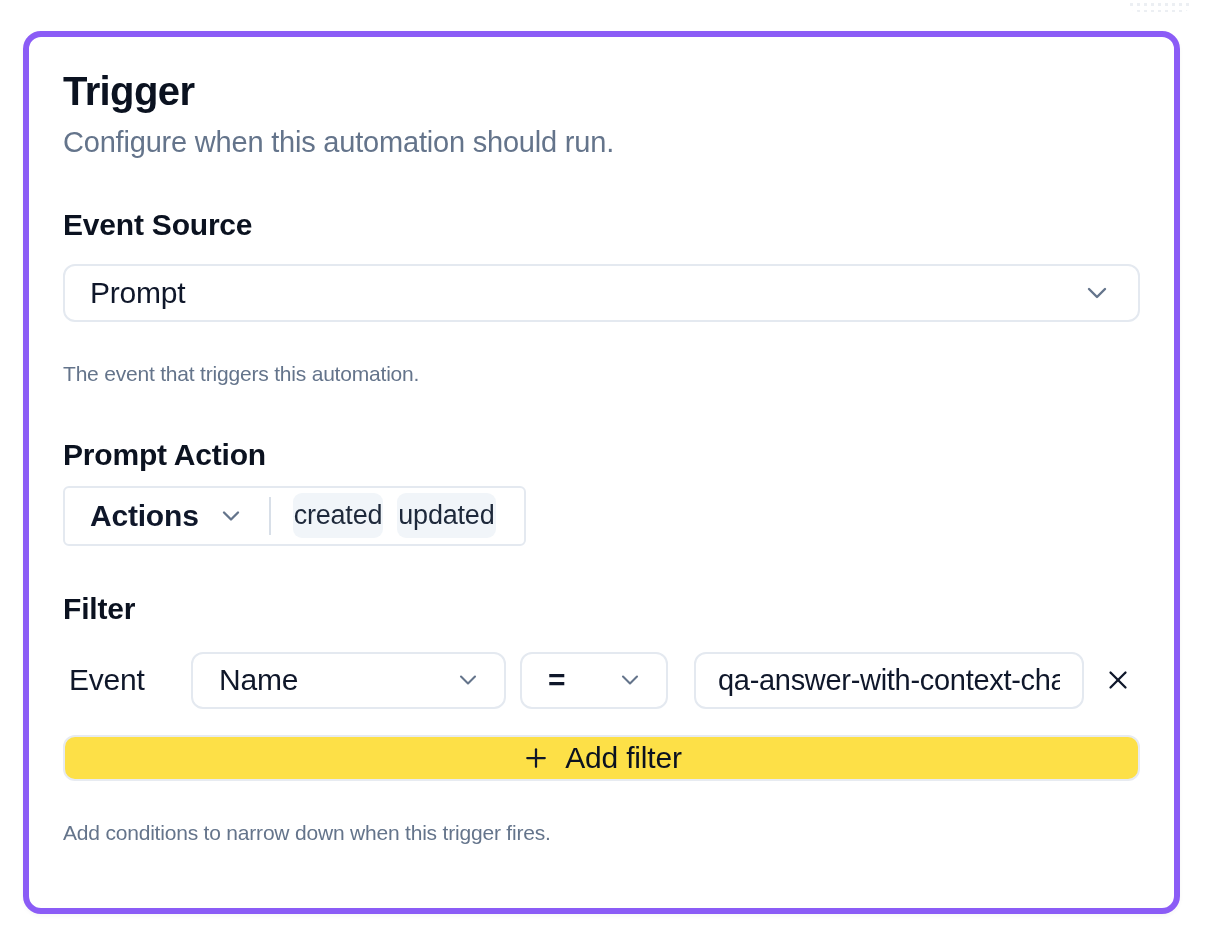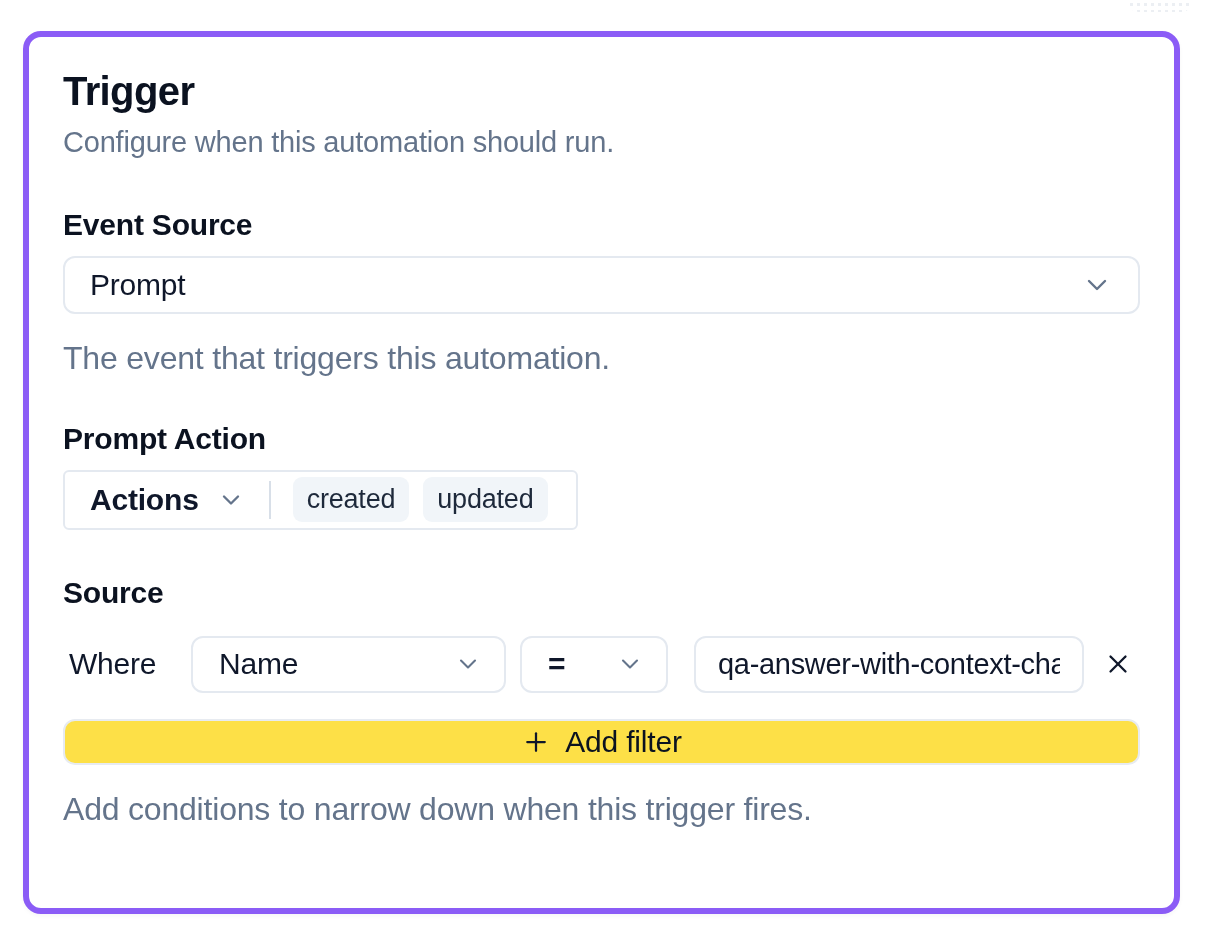--- a/index.html
+++ b/index.html
@@ -46,28 +46,28 @@
   .field-group { margin-top: 44px; }
   .field-group.first { margin-top: 46px; }
   .field-label {
     font-size: 30px;
     font-weight: 600;
     line-height: 38px;
     color: #0b1220;
     letter-spacing: -0.2px;
   }
   .helper {
-    margin-top: 26px;
-    font-size: 32px;
+    margin-top: 34px;
+    font-size: 21px;
     line-height: 36px;
     color: #64748b;
     letter-spacing: -0.2px;
   }
   .select-box {
-    margin-top: 12px;
+    margin-top: 20px;
     height: 58px;
     width: 100%;
     background: #fff;
     border: 2px solid #e4e9f0;
     border-radius: 12px;
     display: flex;
     align-items: center;
     justify-content: space-between;
     padding: 0 25px;
     font-size: 30px;
@@ -97,21 +97,21 @@
   .v-divider {
     width: 2px; height: 38px;
     background: #d8dfe8;
     margin: 0 22px 0 24px;
   }
   .chip {
     display: inline-flex;
     align-items: center;
     background: #f1f5f9;
     border-radius: 9px;
-    padding: 7px 14px;
+    padding: 7px 1px;
     font-size: 27px;
     color: #1e293b;
     letter-spacing: -0.2px;
   }
   .chip + .chip { margin-left: 14px; }
   .filter-row {
     margin-top: 24px;
     display: flex;
     align-items: center;
   }
@@ -215,24 +215,24 @@
             <polyline points="6 9 12 15 18 9"></polyline>
           </svg>
       </span>
       <span class="v-divider"></span>
       <span class="chip">created</span>
       <span class="chip">updated</span>
     </div>
   </div>
 
   <div class="field-group">
-    <div class="field-label">Source</div>
+    <div class="field-label">Filter</div>
 
     <div class="filter-row">
-      <span class="where-label">Where</span>
+      <span class="where-label">Event</span>
 
       <div class="mini-select field-select">
         <span>Name</span>
         <svg class="chev" width="28" height="28" viewBox="0 0 24 24" fill="none" stroke="#64748b" stroke-width="1.8" stroke-linecap="round" stroke-linejoin="round">
             <polyline points="6 9 12 15 18 9"></polyline>
           </svg>
       </div>
 
       <div class="mini-select op-select">
         <span>=</span>

